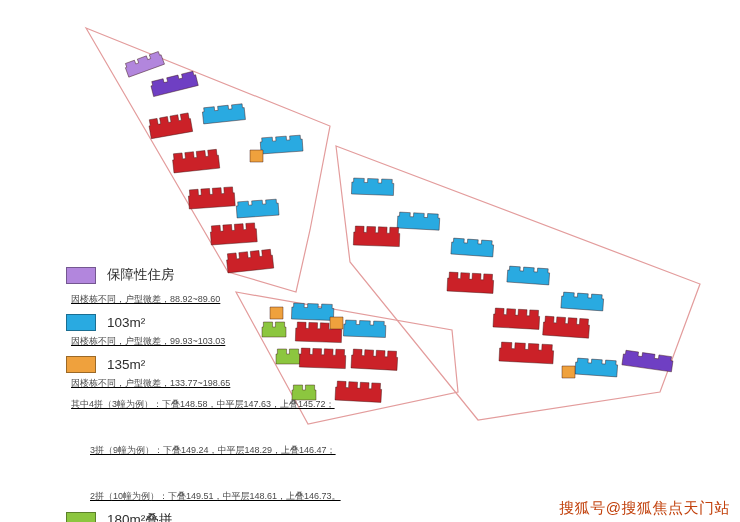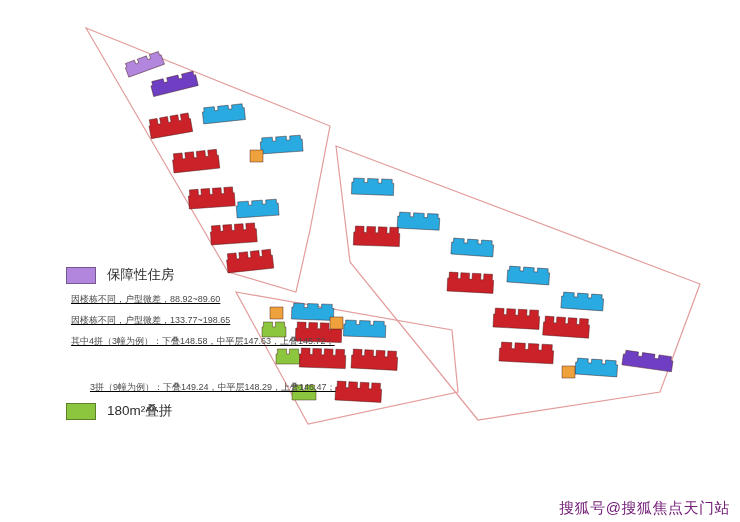--- a/index.html
+++ b/index.html
@@ -79,38 +79,52 @@
         <span class="legend-label">保障性住房</span>
       </div>
     </div>
 
     <div class="legend-item">
       <div class="legend-details">
         <div class="detail-line">因楼栋不同，户型微差，88.92~89.60</div>
       </div>
     </div>
 
+    <div class="legend-item">
+      <div class="legend-row">
+        <span class="swatch" style="background: rgb(41, 170, 225);"></span>
+        <span class="legend-label">103m²</span>
+      </div>
+      <div class="legend-details">
+        <div class="detail-line">因楼栋不同，户型微差，99.93~103.03</div>
+      </div>
+    </div>
 
     <div class="legend-item">
+      <div class="legend-row">
+        <span class="swatch" style="background: rgb(239, 161, 61);"></span>
+        <span class="legend-label">135m²</span>
+      </div>
       <div class="legend-details">
         <div class="detail-line">因楼栋不同，户型微差，133.77~198.65</div>
       </div>
     </div>
 
     <div class="legend-item">
       <div class="legend-details">
         <div class="detail-line">其中4拼（3幢为例）：下叠148.58，中平层147.63，上叠145.72；</div>
         <div class="detail-line indent">3拼（9幢为例）：下叠149.24，中平层148.29，上叠146.47；</div>
+        <div class="detail-line indent">2拼（10幢为例）：下叠149.51，中平层148.61，上叠146.73。</div>
       </div>
     </div>
 
     <div class="legend-item">
       <div class="legend-row">
         <span class="swatch" style="background: rgb(140, 198, 63);"></span>
         <span class="legend-label">180m²叠拼</span>
       </div>
     </div>
 
   </div>
 
-  <div class="watermark" style="color: #701a75;">搜狐号@搜狐焦点天门站</div>
+  <div class="watermark" style="color: #c2410c;">搜狐号@搜狐焦点天门站</div>
 
 </div>
 
 </body></html>

